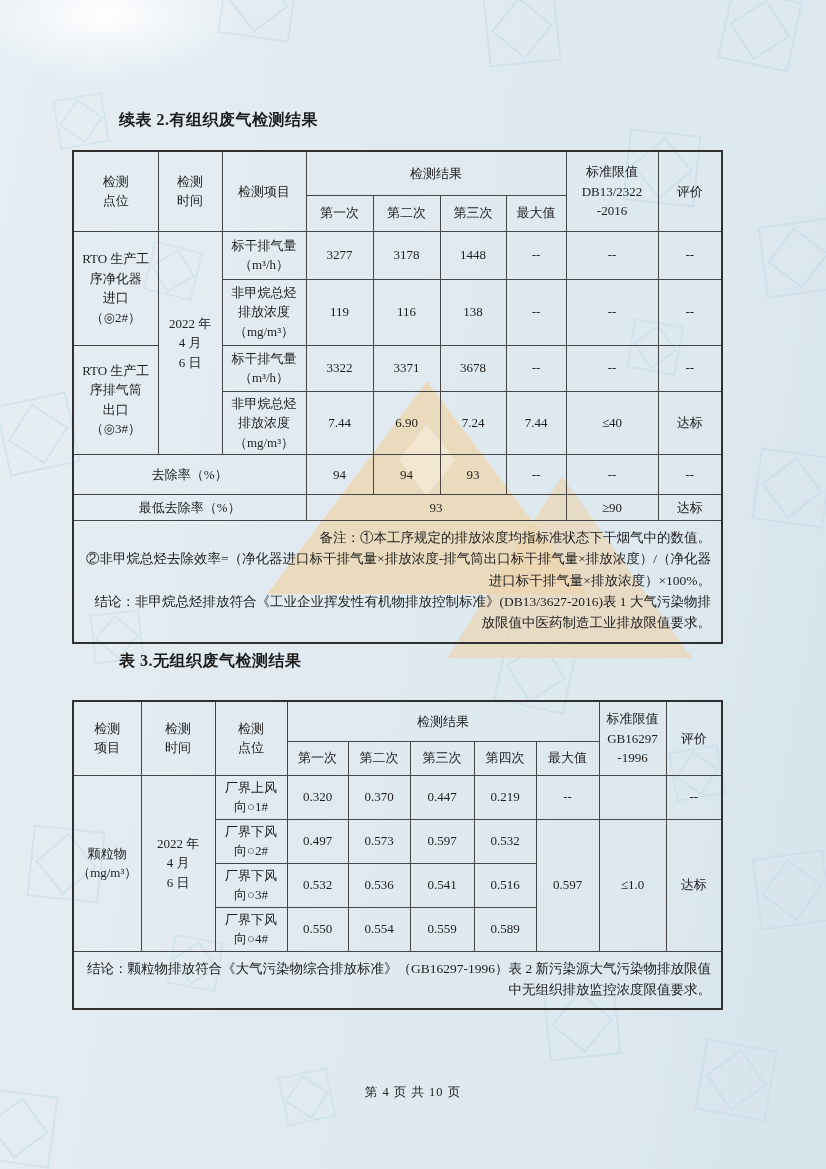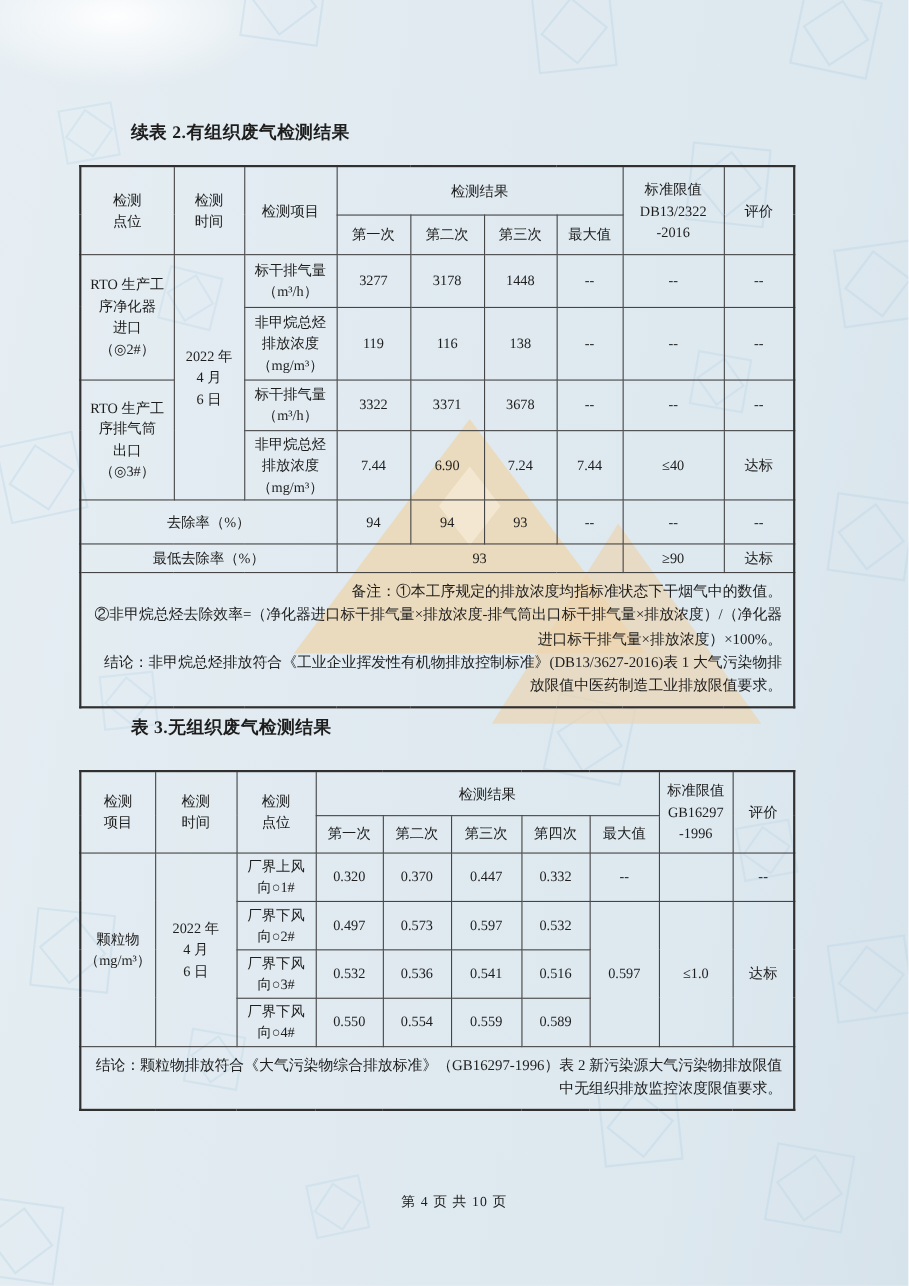--- a/index.html
+++ b/index.html
@@ -228,21 +228,21 @@
           <td rowspan="4" class="pre">颗粒物
 （mg/m³）</td>
           <td rowspan="4" class="pre">2022 年
 4 月
 6 日</td>
           <td class="pre">厂界上风
 向○1#</td>
           <td>0.320</td>
           <td>0.370</td>
           <td>0.447</td>
-          <td>0.332</td>
+          <td>0.219</td>
           <td>--</td>
           <td></td>
           <td>--</td>
         </tr>
         <tr class="q45">
           <td class="pre">厂界下风
 向○2#</td>
           <td>0.497</td>
           <td>0.573</td>
           <td>0.597</td>

